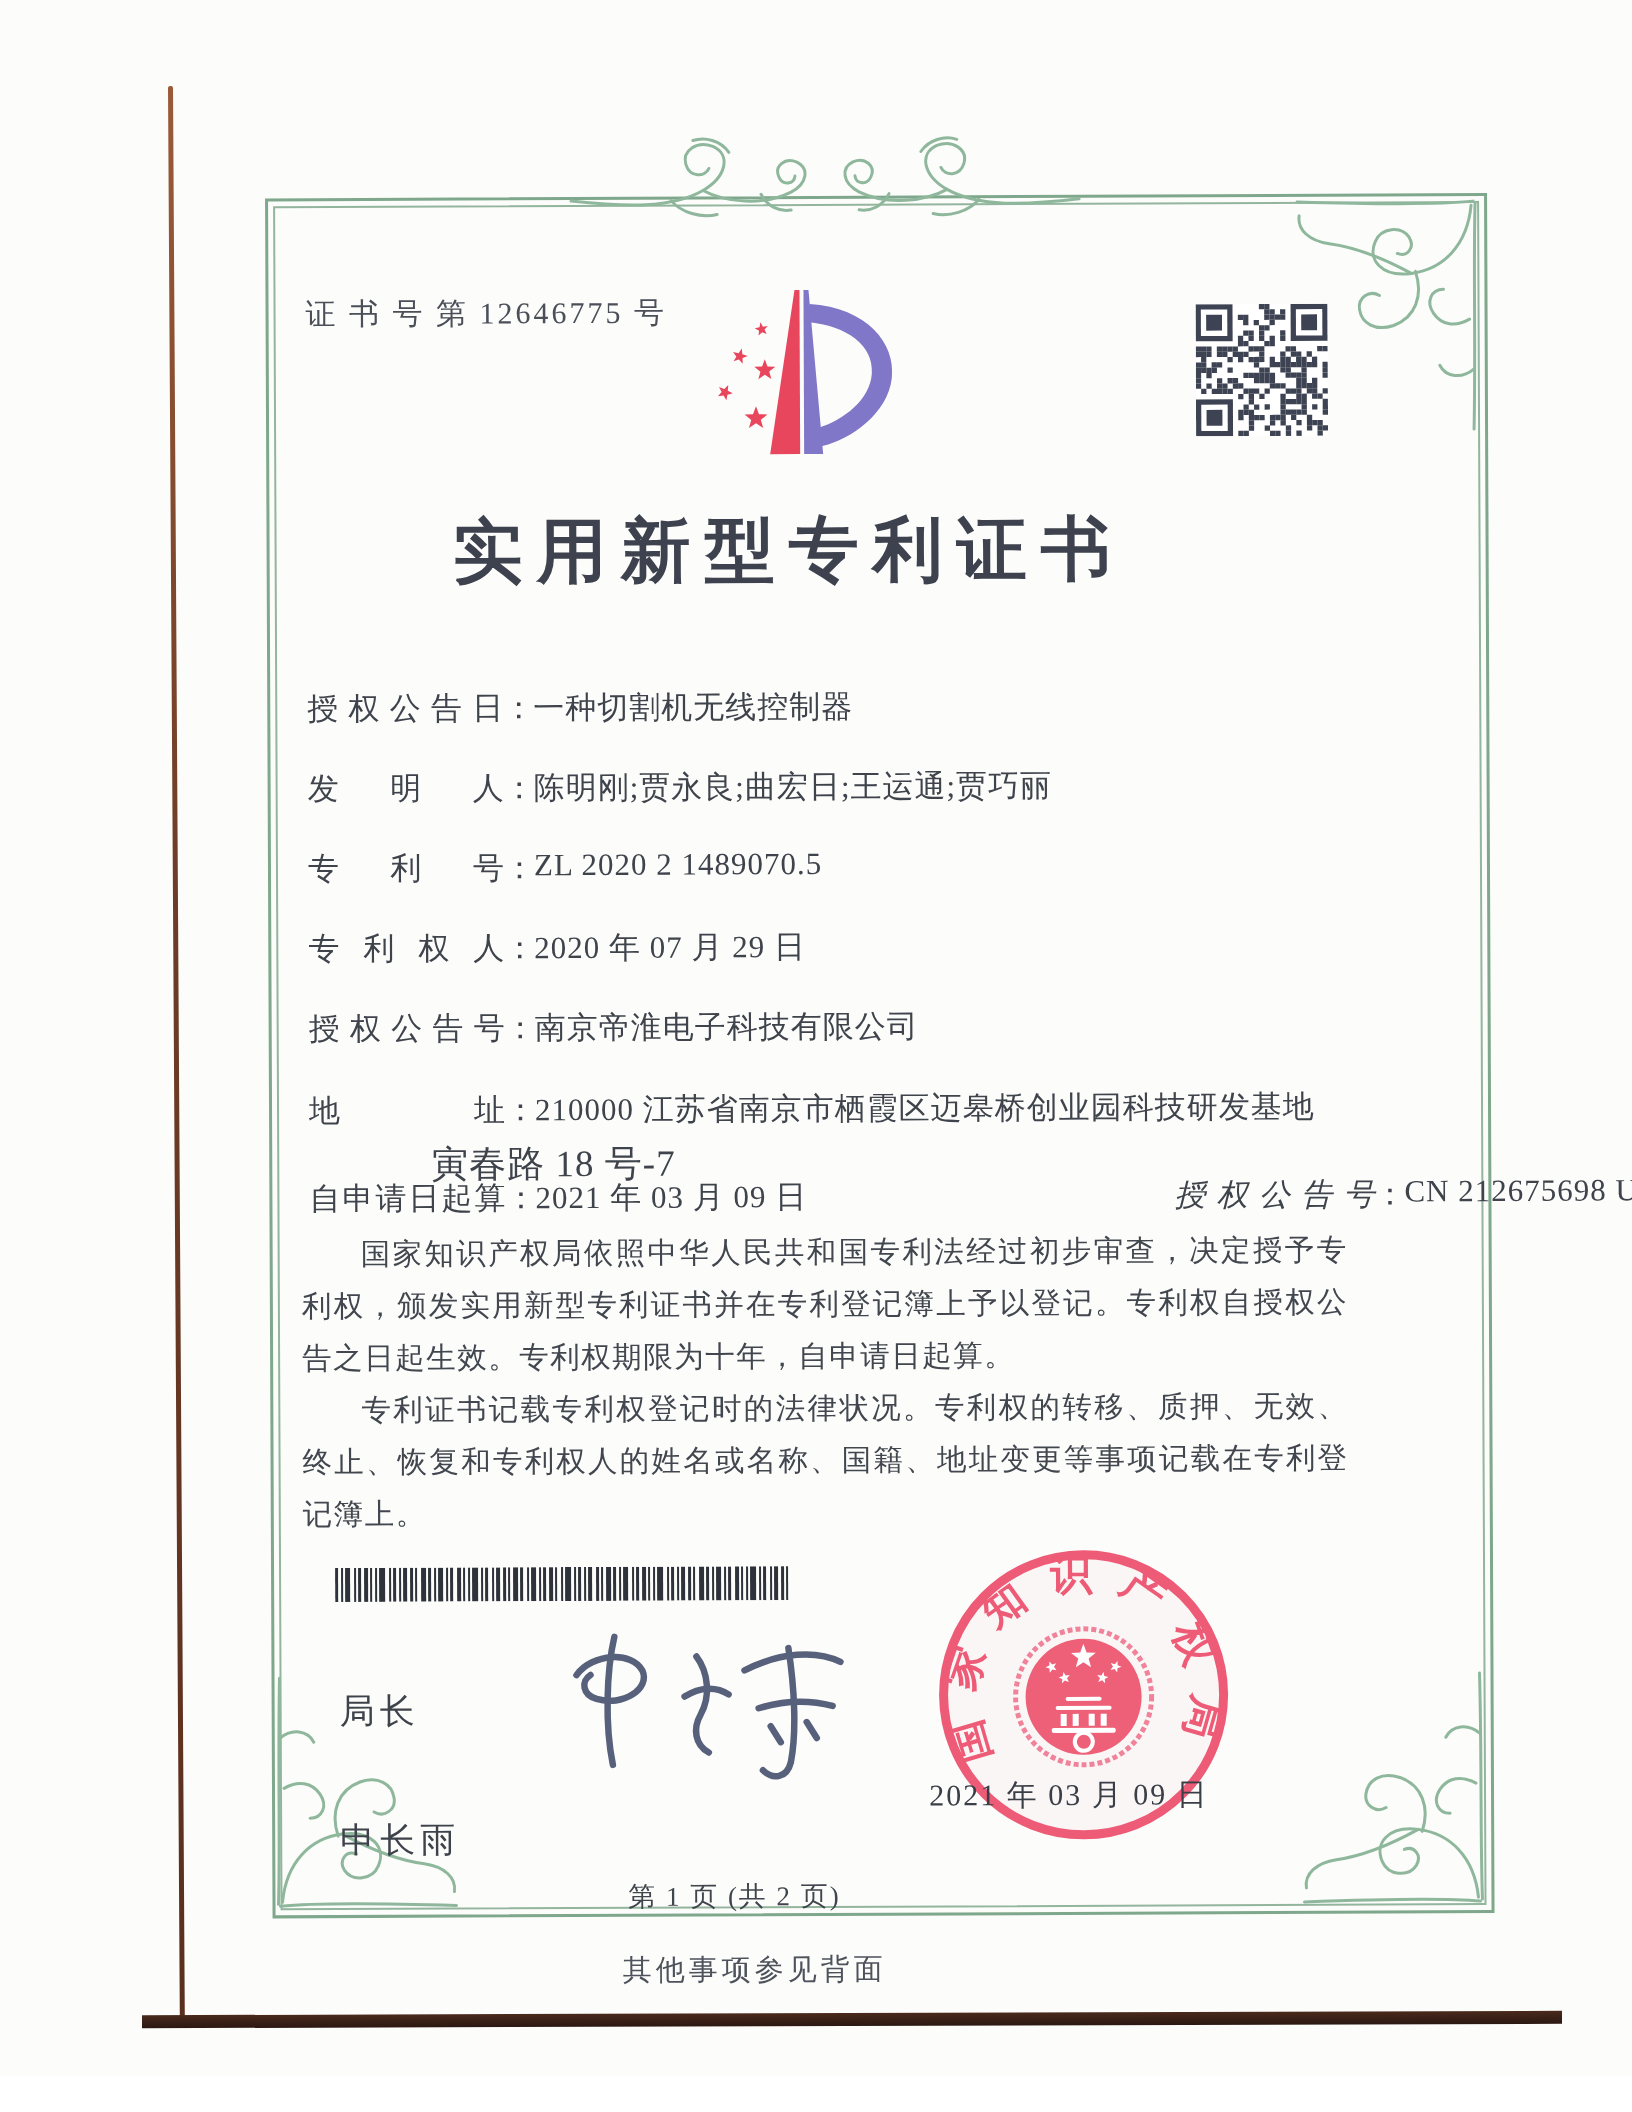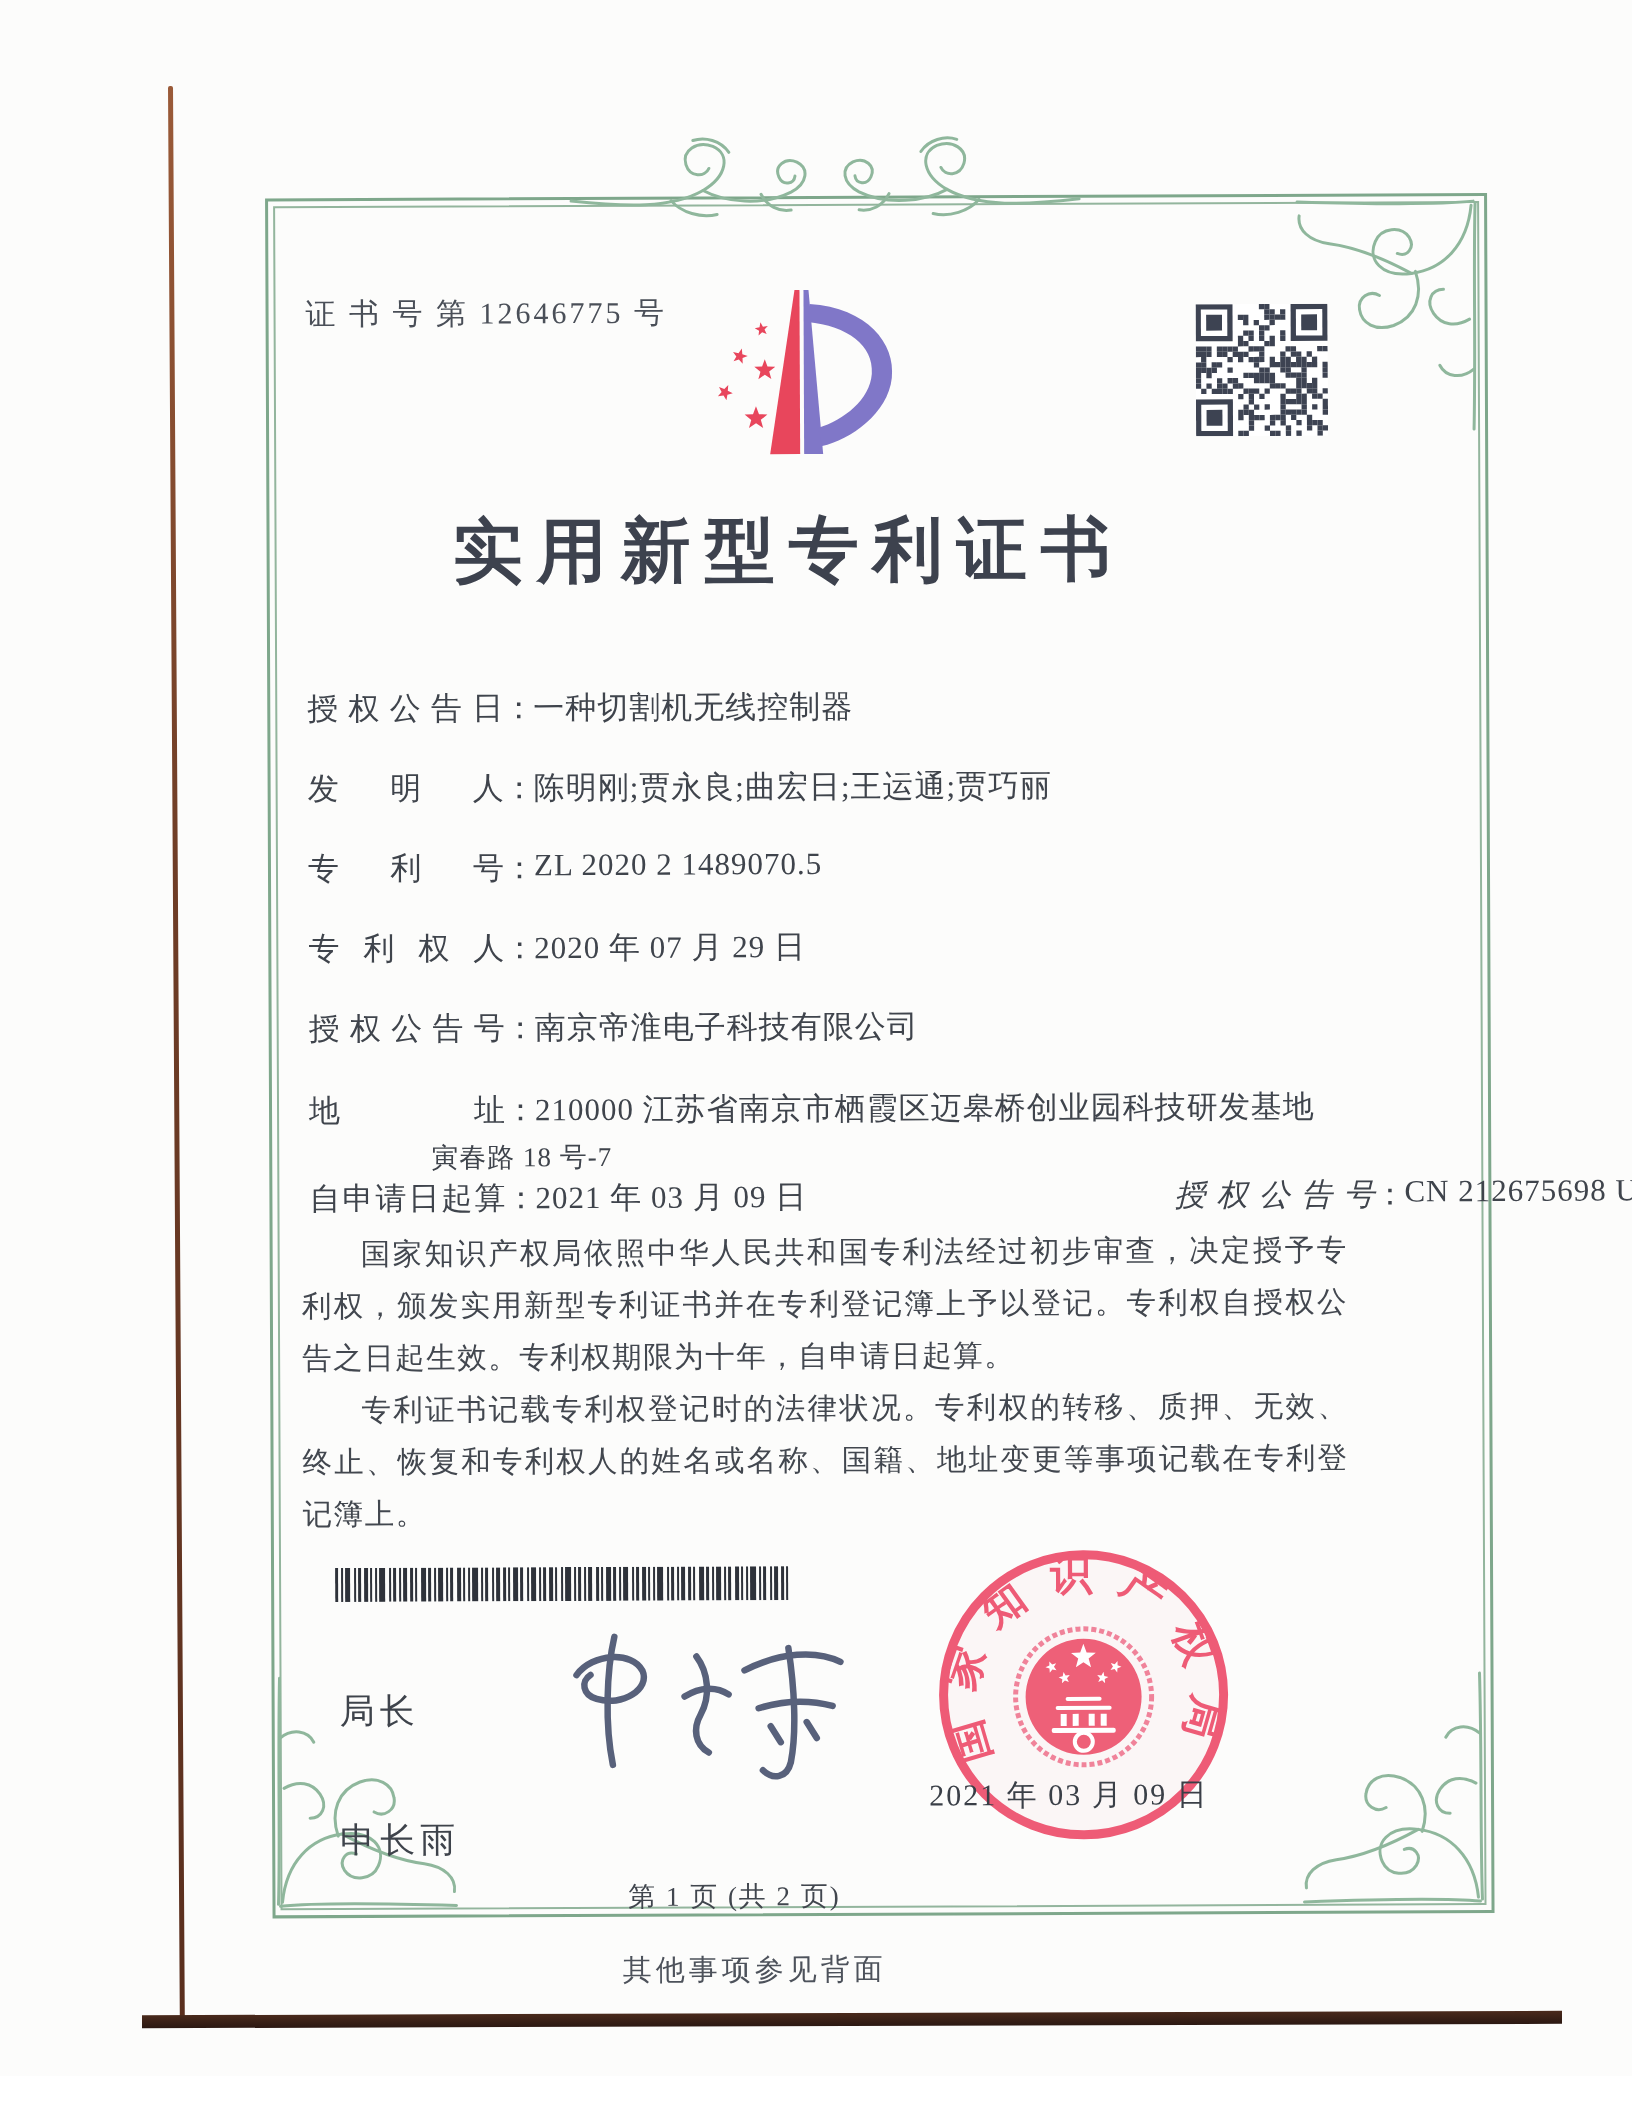--- a/index.html
+++ b/index.html
@@ -22,21 +22,21 @@
   .logo{position:absolute;left:712px;top:286px;width:190px;height:172px;}
   .qr{position:absolute;left:1198px;top:306px;width:132px;height:132px;}
   .title{position:absolute;left:340px;top:504px;width:900px;text-align:center;
          font-size:70px;font-weight:bold;letter-spacing:14px;color:#3d424e;}
   
   .row{position:absolute;left:308px;font-size:31px;color:#3f444c;white-space:nowrap;}
   .lbl{display:inline-block;width:196px;text-align:justify;text-align-last:justify;vertical-align:top;}
   .lbl2{display:inline-block;width:200px;text-align:justify;text-align-last:justify;vertical-align:top;font-style:italic;}
   .colon{display:inline-block;width:30px;vertical-align:top;}
   .val{display:inline-block;vertical-align:top;letter-spacing:1px;}
-  .val-line2{position:absolute;left:430px;top:1138px;font-size:27px;letter-spacing:1px;}
+  .val-line2{position:absolute;left:430px;top:1138px;font-size:37px;letter-spacing:1px;}
   .grant-group2{position:absolute;left:865px;top:0;}
   
   .body-text{position:absolute;left:300px;top:1226px;width:1046px;font-size:29.5px;
              line-height:52px;text-align:justify;letter-spacing:1.5px;color:#42474f;}
   .body-text p{margin:0;text-indent:2em;}
   
   .barcode{position:absolute;left:332px;top:1566px;width:458px;height:34px;}
   .director-label,.director-name{position:absolute;left:336px;font-size:35px;letter-spacing:5px;
         font-family:Liberation Sans, sans-serif;color:#3e434b;}
   .director-label{top:1686px;} .director-name{top:1815px;}

